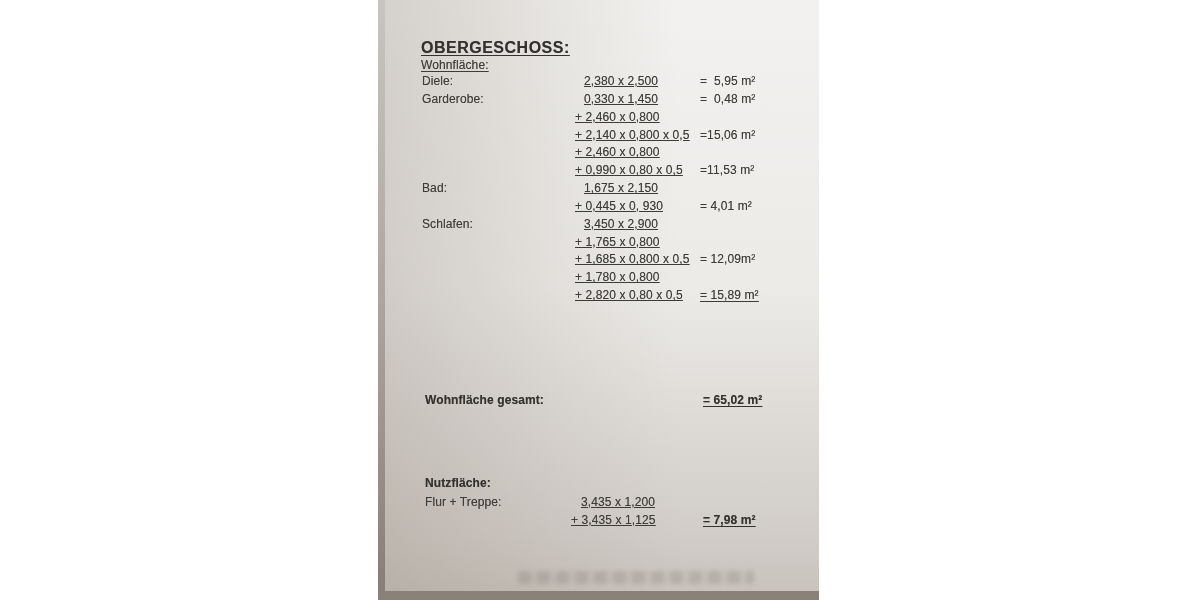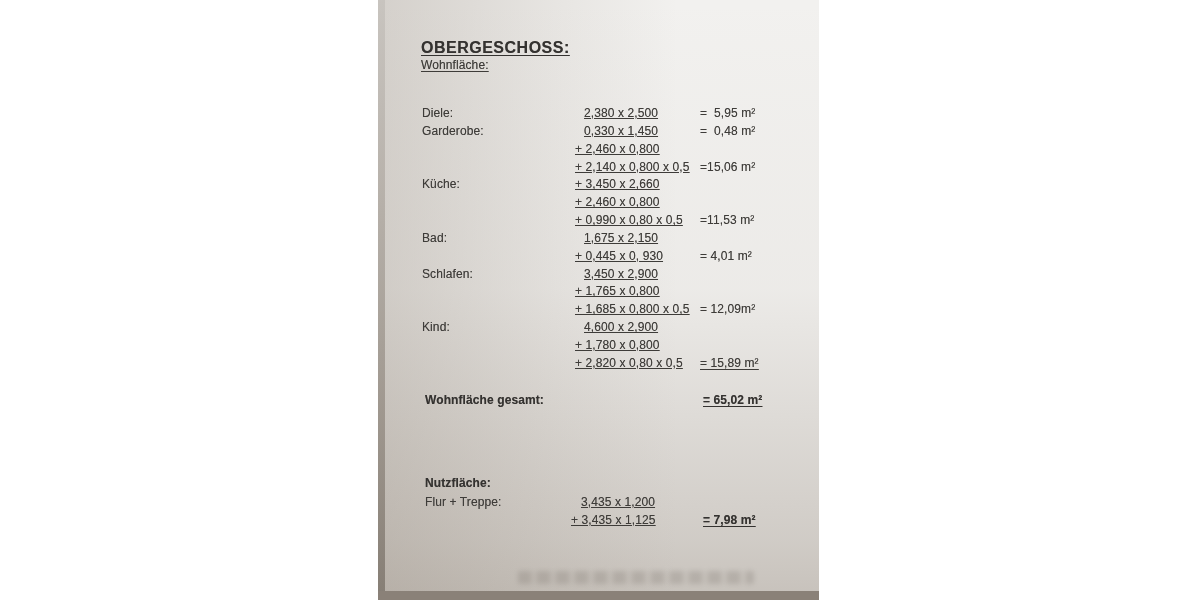--- a/index.html
+++ b/index.html
@@ -32,21 +32,21 @@
   .paper { position: absolute; left: 0; top: 0; width: 100%; height: 100%; color: #3e3c39; }
 
   .t { font-size: 12px; line-height: 15px; letter-spacing: 0.1px;
        text-shadow: 0 0 0.5px rgba(62,60,57,0.55); }
   .b { font-weight: 700; color: #343230; }
   .u { text-decoration: underline; text-underline-offset: 2px; }
 
   .h-main { position: absolute; left: 43px; top: 40px; font-size: 16px; letter-spacing: 0.5px; }
   .h-sub  { position: absolute; left: 43px; top: 58px; }
 
-  .rows { position: absolute; left: 0; top: 74px; width: 100%; margin-top: 32px; }
+  .rows { position: absolute; left: 0; top: 74px; width: 100%; }
   .row  { position: relative; height: 17.85px; }
   .label  { position: absolute; left: 44px; white-space: pre; }
   .expr   { position: absolute; left: 197px; white-space: pre; text-decoration: underline; }
   .expr.indent { left: 206px; }
   .result { position: absolute; left: 322px; white-space: pre; }
 
   .abs-row { position: absolute; left: 3px; width: 100%; height: 18px; margin-top: 21px; }
   .row-total  { top: 372px; }
   .row-balkon { top: 414px; }
   .row-nutz   { top: 455px; }
@@ -89,24 +89,20 @@
           <span class="result">=  0,48 m²</span>
         </div>
         <div class="row">
           <span class="expr">+ 2,460 x 0,800</span>
         </div>
         <div class="row">
           <span class="expr">+ 2,140 x 0,800 x 0,5</span>
           <span class="result">=15,06 m²</span>
         </div>
         <div class="row">
-          <span class="label">Küche:</span>
-          <span class="expr">+ 3,450 x 2,660</span>
-        </div>
-        <div class="row">
           <span class="expr">+ 2,460 x 0,800</span>
         </div>
         <div class="row">
           <span class="expr">+ 0,990 x 0,80 x 0,5</span>
           <span class="result">=11,53 m²</span>
         </div>
         <div class="row">
           <span class="label">Bad:</span>
           <span class="expr indent">1,675 x 2,150</span>
         </div>
@@ -117,24 +113,20 @@
         <div class="row">
           <span class="label">Schlafen:</span>
           <span class="expr indent">3,450 x 2,900</span>
         </div>
         <div class="row">
           <span class="expr">+ 1,765 x 0,800</span>
         </div>
         <div class="row">
           <span class="expr">+ 1,685 x 0,800 x 0,5</span>
           <span class="result">= 12,09m²</span>
-        </div>
-        <div class="row">
-          <span class="label">Kind:</span>
-          <span class="expr indent">4,600 x 2,900</span>
         </div>
         <div class="row">
           <span class="expr">+ 1,780 x 0,800</span>
         </div>
         <div class="row">
           <span class="expr">+ 2,820 x 0,80 x 0,5</span>
           <span class="result u">= 15,89 m²</span>
         </div>
       </div>
 

